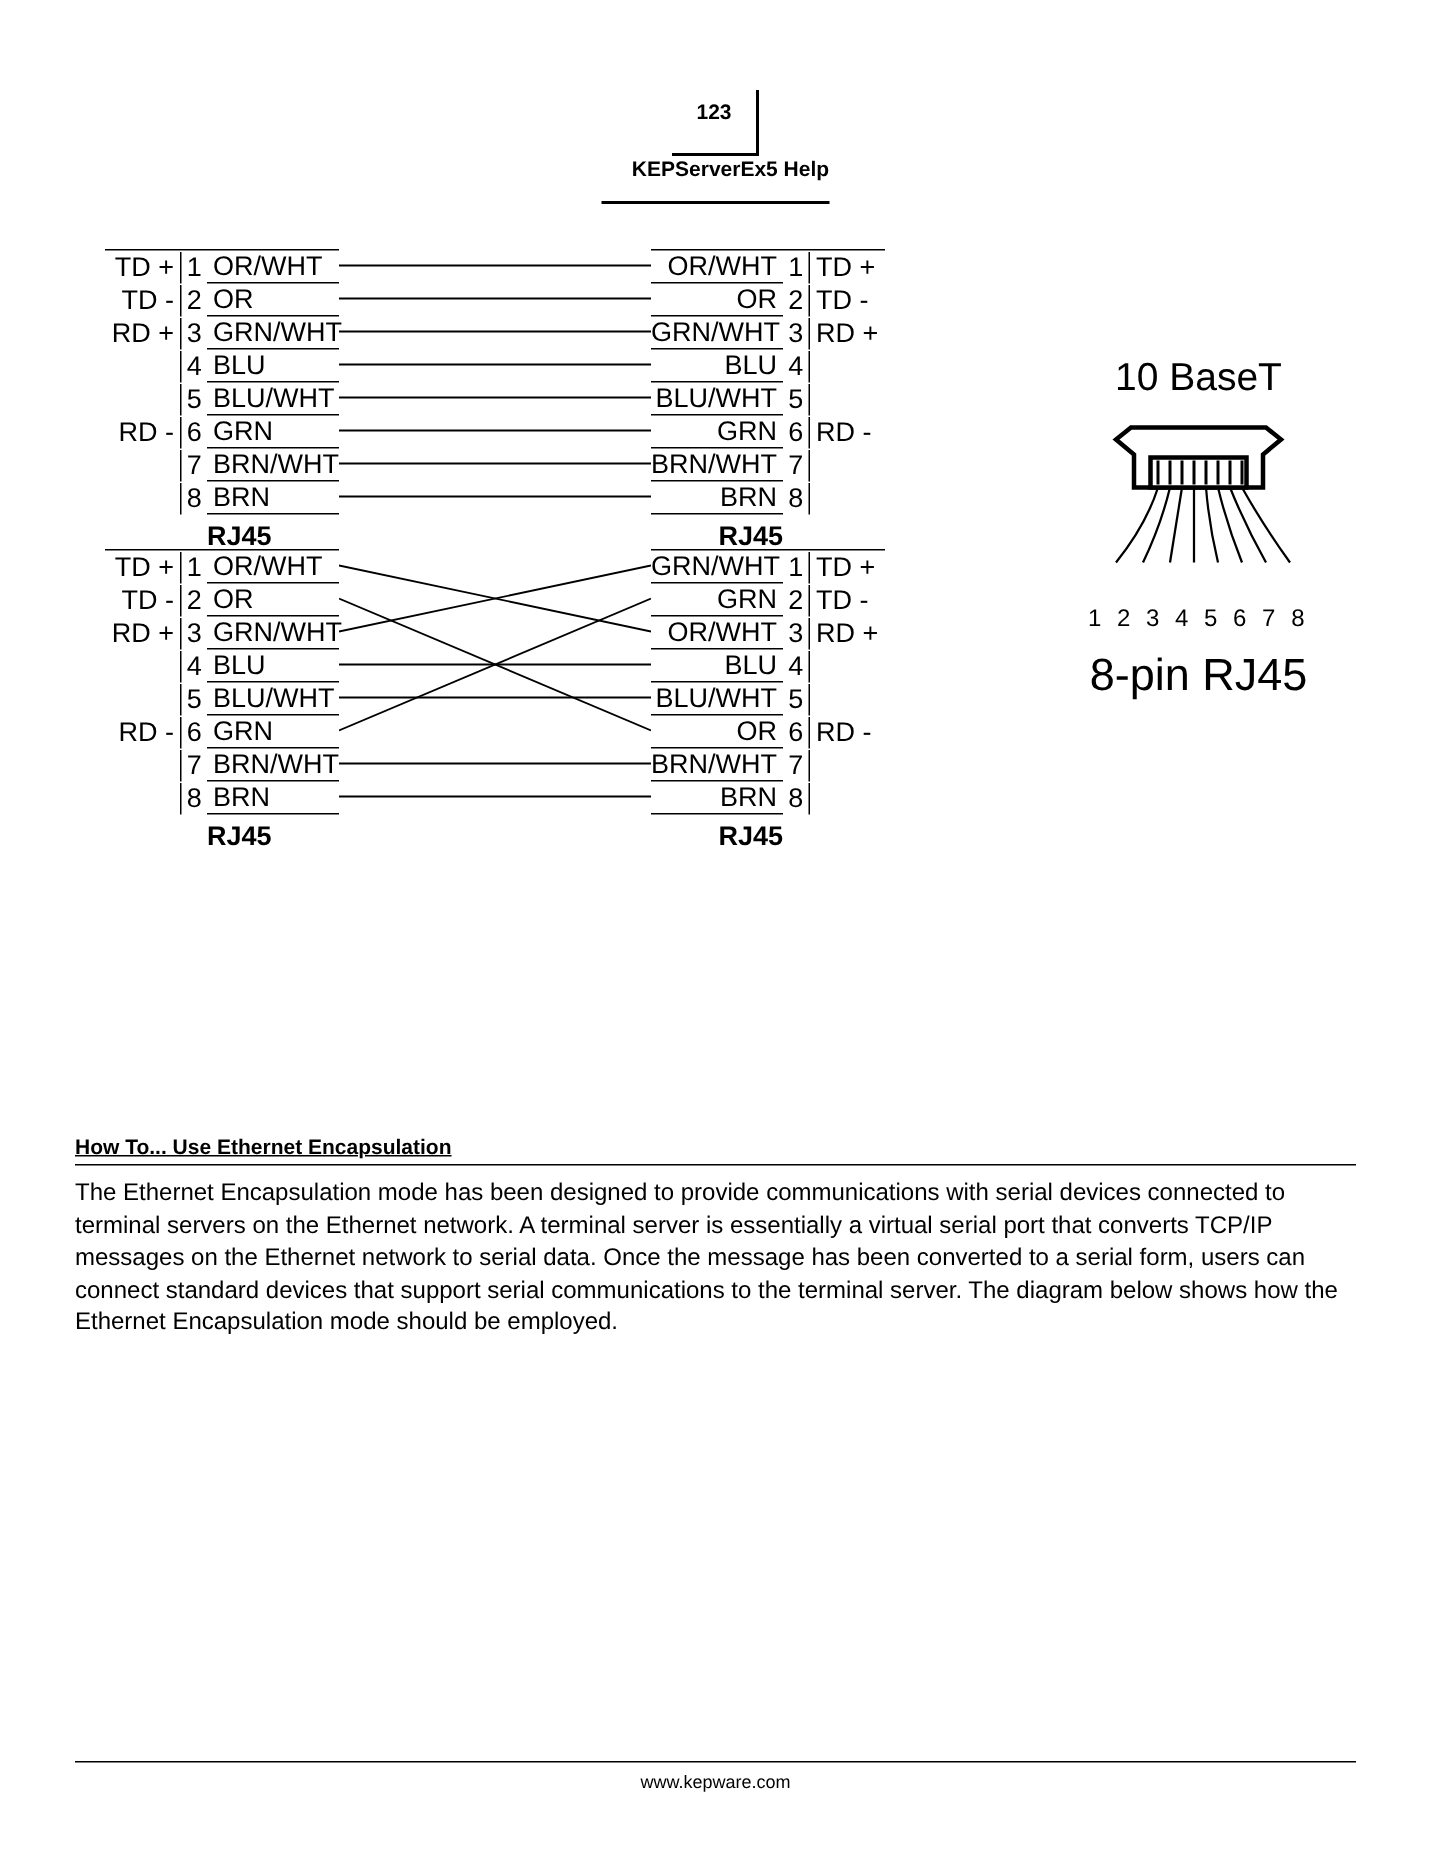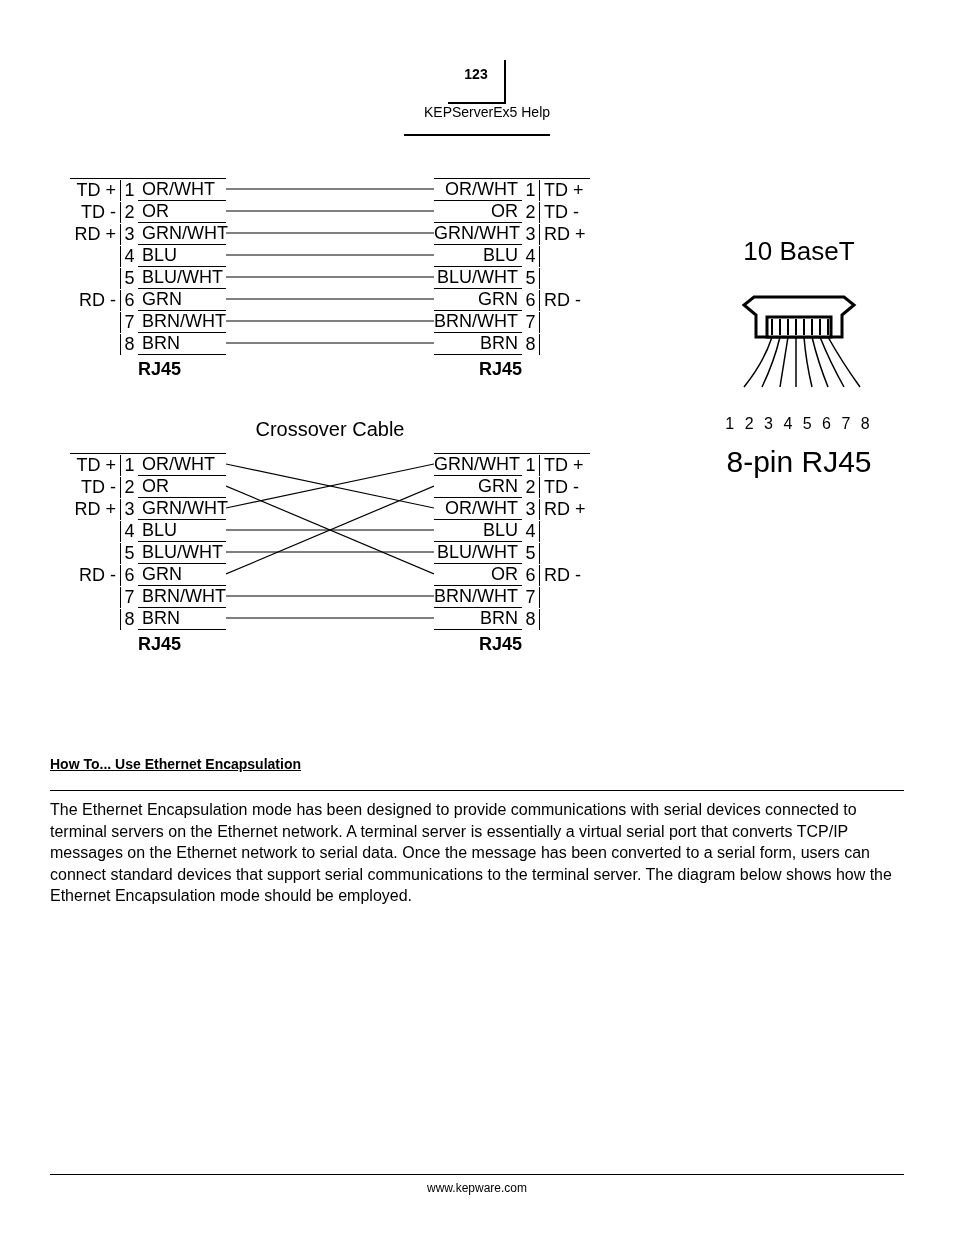--- a/index.html
+++ b/index.html
@@ -23,21 +23,21 @@
   .pagenum-box {
     border-right: 2px solid #000;
     border-bottom: 2px solid #000;
     padding: 6px 16px 20px 16px;
     font-weight: bold;
     font-size: 14px;
     min-width: 54px;
     text-align: left;
   }
   .header-title {
-    font-weight: normal;
+    font-weight: bold;
     font-size: 14px;
     padding-left: 20px;
     padding-bottom: 14px;
     border-bottom: 2px solid #000;
     flex: 1;
   }
   .diagram-area {
     margin-top: 20px;
     margin-bottom: 40px;
     position: relative;
@@ -51,21 +51,21 @@
   }
   .diagram-title {
     font-family: Arial, Helvetica, sans-serif;
     font-size: 20px;
     text-align: center;
     margin-bottom: 6px;
   }
   .pinout {
     position: relative;
     height: 200px;
-    margin: 12px auto;
+    margin: 0 auto;
     width: 520px;
   }
   .side {
     position: absolute;
     top: 0;
   }
   .side-left { left: 0; }
   .side-right { right: 0; }
   .pin-row {
     display: flex;
@@ -114,29 +114,29 @@
     height: 176px;
   }
   .right-col {
     position: absolute;
     right: 0;
     top: 70px;
     width: 210px;
     text-align: center;
     font-family: Arial, Helvetica, sans-serif;
   }
-  .right-title-1 { font-size: 26px; margin-bottom: 20px; }
+  .right-title-1 { font-size: 26px; margin-bottom: 8px; }
   .right-title-2 { font-size: 30px; margin-top: 12px; }
   .pin-nums { font-size: 16px; letter-spacing: 3px; margin-top: 4px; }
   .section-heading {
     font-weight: bold;
     font-size: 14px;
     text-decoration: underline;
     border-bottom: 1.5px solid #000;
-    padding-bottom: 18px;
+    padding-bottom: 4px;
     margin-bottom: 8px;
   }
   .body-text {
     font-size: 16px;
     line-height: 1.35;
   }
   .footer {
     position: absolute;
     bottom: 40px;
     left: 0;
@@ -259,21 +259,20 @@
               <div class="pin-row">
                 <div class="label-col"></div>
                 <div class="num-col outer-border">8</div>
                 <div class="color-col">BRN</div>
               </div>
             </div>
           <div class="conn-label conn-label-right">RJ45</div>
         </div>
       </div>
 
-      <div class="diagram-title" style="margin-top:40px">Crossover Cable</div>
       <div class="pinout">
         <div class="side side-left">
           <div class="pin-stack" id="cross-left">
               <div class="pin-row">
                 <div class="label-col">TD +</div>
                 <div class="num-col outer-border">1</div>
                 <div class="color-col">OR/WHT</div>
               </div>
               <div class="pin-row">
                 <div class="label-col">TD -</div>

